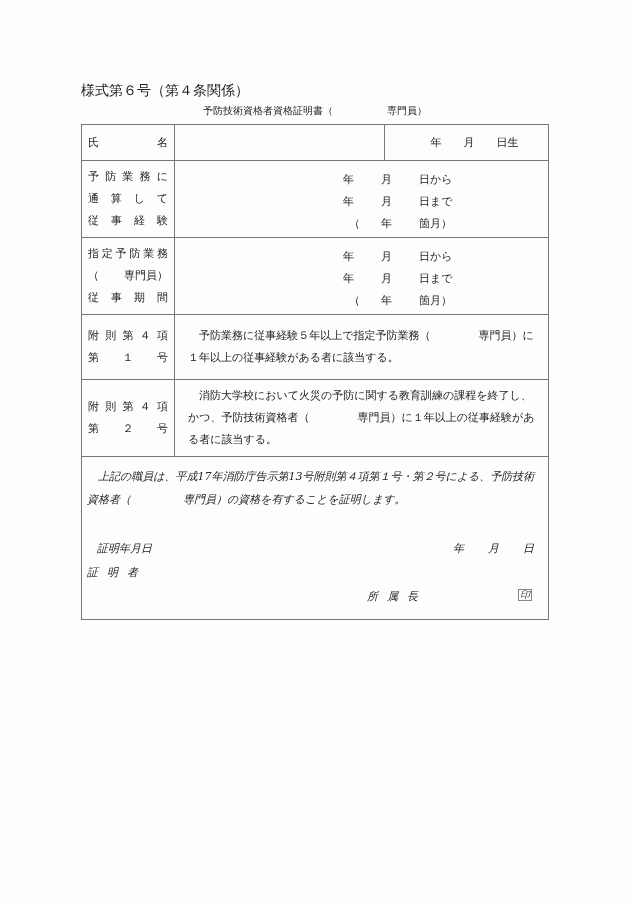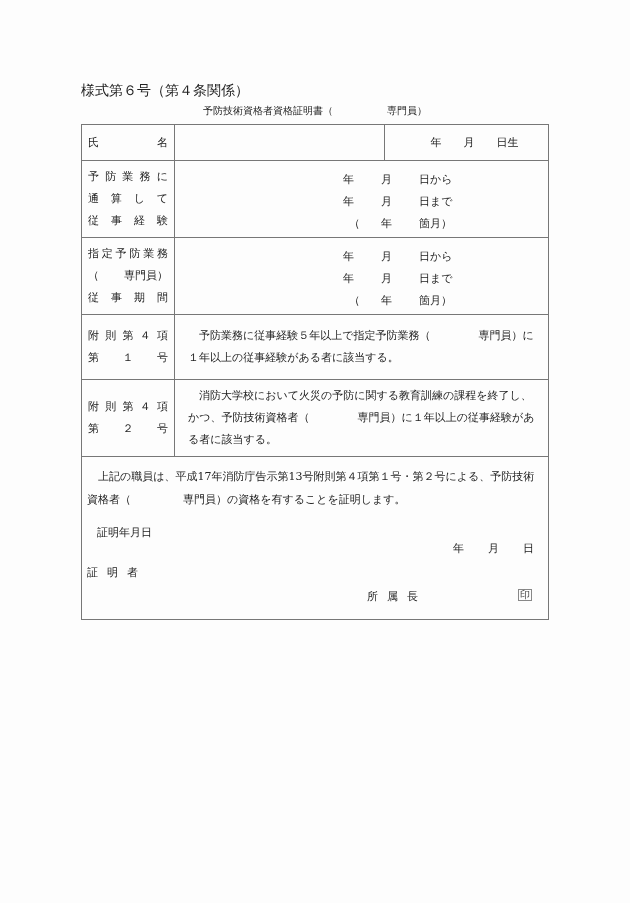--- a/index.html
+++ b/index.html
@@ -27,24 +27,24 @@
   .period-cell { position:relative; }
   .period-lines { position:absolute; left:168px; top:8px; line-height:22px; }
   .pl { display:flex; }
   .pl .a { width:38px; }
   .rule-row1 td { height:64px; }
   .rule-row2 td { height:76px; }
   .rule-text { padding:0 13px !important; line-height:22px; text-indent:1em; }
   .rule-lbl { padding:0 6px; line-height:22px; }
   .rule-lbl .spread { line-height:22px; }
   .cert-row td { height:162px; vertical-align:top; position:relative; }
-  .cert-body { position:relative; height:162px; }
+  .cert-body { position:relative; height:162px;font-style:italic; }
   .cert-text { position:absolute; left:5px; right:5px; top:8px; line-height:23px; text-indent:1em; white-space:normal; }
   .cert-text .gap { display:inline-block; width:52px; }
-  .cert-date-lbl { left:5px; top:68px;padding-left:10px; }
+  .cert-date-lbl { left:5px; top:84px;padding-left:10px; }
   .cert-date { right:14px; top:84px; }
   .cert-date span { display:inline-block; margin-left:24px; }
   .certifier { left:5px; top:108px; letter-spacing:9px; }
   .affil { left:285px; top:132px; letter-spacing:9px;text-align:right; }
   .seal { right:16px; top:132px; font-size:10px; border:1px solid #888; line-height:10px; padding:0 1px; color:#444; }
   .inl-gap { display:inline-block; width:48px; }
 </style>
 </head>
 <body>
 

